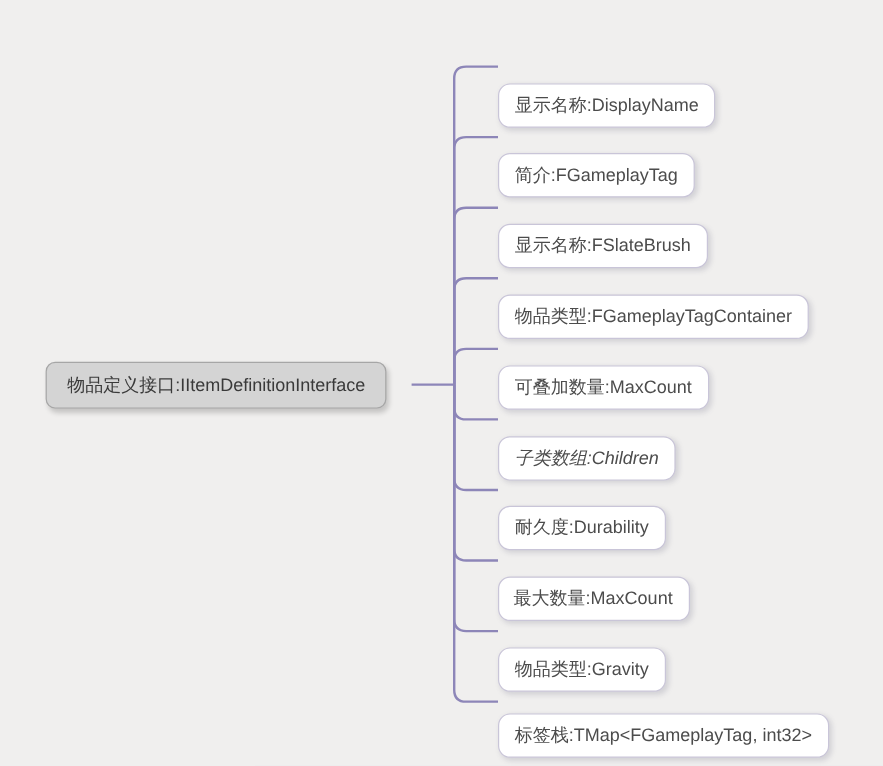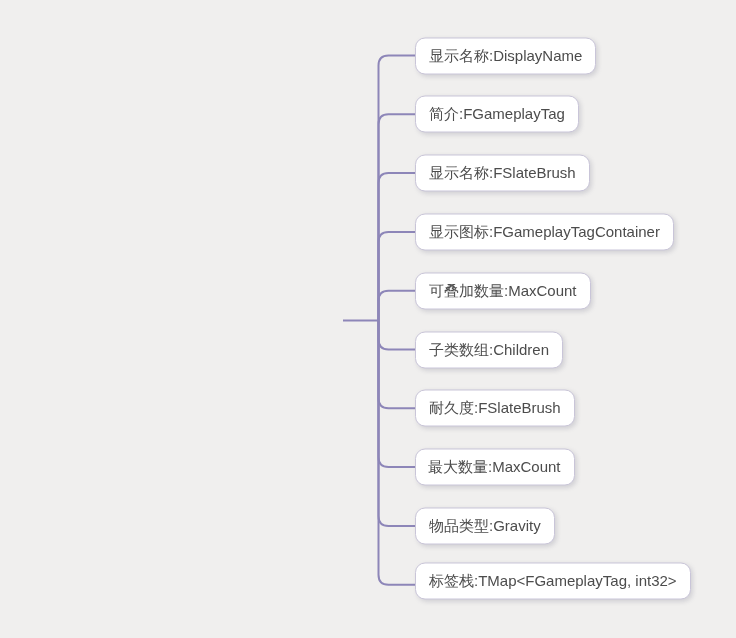--- a/index.html
+++ b/index.html
@@ -48,20 +48,21 @@
     color:#3a3a3a;
     box-shadow:2px 3px 4px rgba(0,0,0,0.18);
   }
   .node.child{
     left:415px;
     background:var(--child-fill);
     border:1.5px solid var(--child-border);
     border-radius:10px;
     padding:8px 13px;
     box-shadow:2px 2px 4px rgba(110,110,130,0.22);
+    margin-top:32px;
   }
   .watermark{
     position:absolute;
     right:8px;
     bottom:7px;
     font-size:14px;
     color:var(--watermark);
     letter-spacing:0.2px;
   }
 </style>
@@ -75,25 +76,26 @@
       <path d="M 378.5 320.5 V 124.3 Q 378.5 114.3 388.5 114.3 H 415" fill="none" stroke="#8d86b8" stroke-width="2"></path>
       <path d="M 378.5 320.5 V 183.1 Q 378.5 173.1 388.5 173.1 H 415" fill="none" stroke="#8d86b8" stroke-width="2"></path>
       <path d="M 378.5 320.5 V 241.89999999999998 Q 378.5 231.89999999999998 388.5 231.89999999999998 H 415" fill="none" stroke="#8d86b8" stroke-width="2"></path>
       <path d="M 378.5 320.5 V 300.7 Q 378.5 290.7 388.5 290.7 H 415" fill="none" stroke="#8d86b8" stroke-width="2"></path>
       <path d="M 378.5 320.5 V 339.5 Q 378.5 349.5 388.5 349.5 H 415" fill="none" stroke="#8d86b8" stroke-width="2"></path>
       <path d="M 378.5 320.5 V 398.29999999999995 Q 378.5 408.29999999999995 388.5 408.29999999999995 H 415" fill="none" stroke="#8d86b8" stroke-width="2"></path>
       <path d="M 378.5 320.5 V 457.09999999999997 Q 378.5 467.09999999999997 388.5 467.09999999999997 H 415" fill="none" stroke="#8d86b8" stroke-width="2"></path>
       <path d="M 378.5 320.5 V 515.9 Q 378.5 525.9 388.5 525.9 H 415" fill="none" stroke="#8d86b8" stroke-width="2"></path>
       <path d="M 378.5 320.5 V 574.6999999999999 Q 378.5 584.6999999999999 388.5 584.6999999999999 H 415" fill="none" stroke="#8d86b8" stroke-width="2"></path>
     </svg>
+  <div class="node root" style="top: 320.5px;">物品定义接口:IItemDefinitionInterface</div>
   <div id="branches">
       <div class="node child" style="top: 55.5px;">显示名称:DisplayName</div>
       <div class="node child" style="top: 114.3px;">简介:FGameplayTag</div>
       <div class="node child" style="top: 173.1px;">显示名称:FSlateBrush</div>
-      <div class="node child" style="top: 231.9px;">显示图标:FGameplayTagContainer</div>
+      <div class="node child" style="top: 231.9px;">物品类型:FGameplayTagContainer</div>
       <div class="node child" style="top: 290.7px;">可叠加数量:MaxCount</div>
-      <div class="node child" style="top: 349.5px;">子类数组:Children</div>
-      <div class="node child" style="top: 408.3px;">耐久度:FSlateBrush</div>
+      <div class="node child" style="top: 349.5px; font-style: italic;">子类数组:Children</div>
+      <div class="node child" style="top: 408.3px;">耐久度:Durability</div>
       <div class="node child" style="top: 467.1px; padding-left: 12px;">最大数量:MaxCount</div>
       <div class="node child" style="top: 525.9px;">物品类型:Gravity</div>
       <div class="node child" style="top: 581px;">标签栈:TMap&lt;FGameplayTag, int32&gt;</div>
     </div>
 </div>
 
 </body></html>

